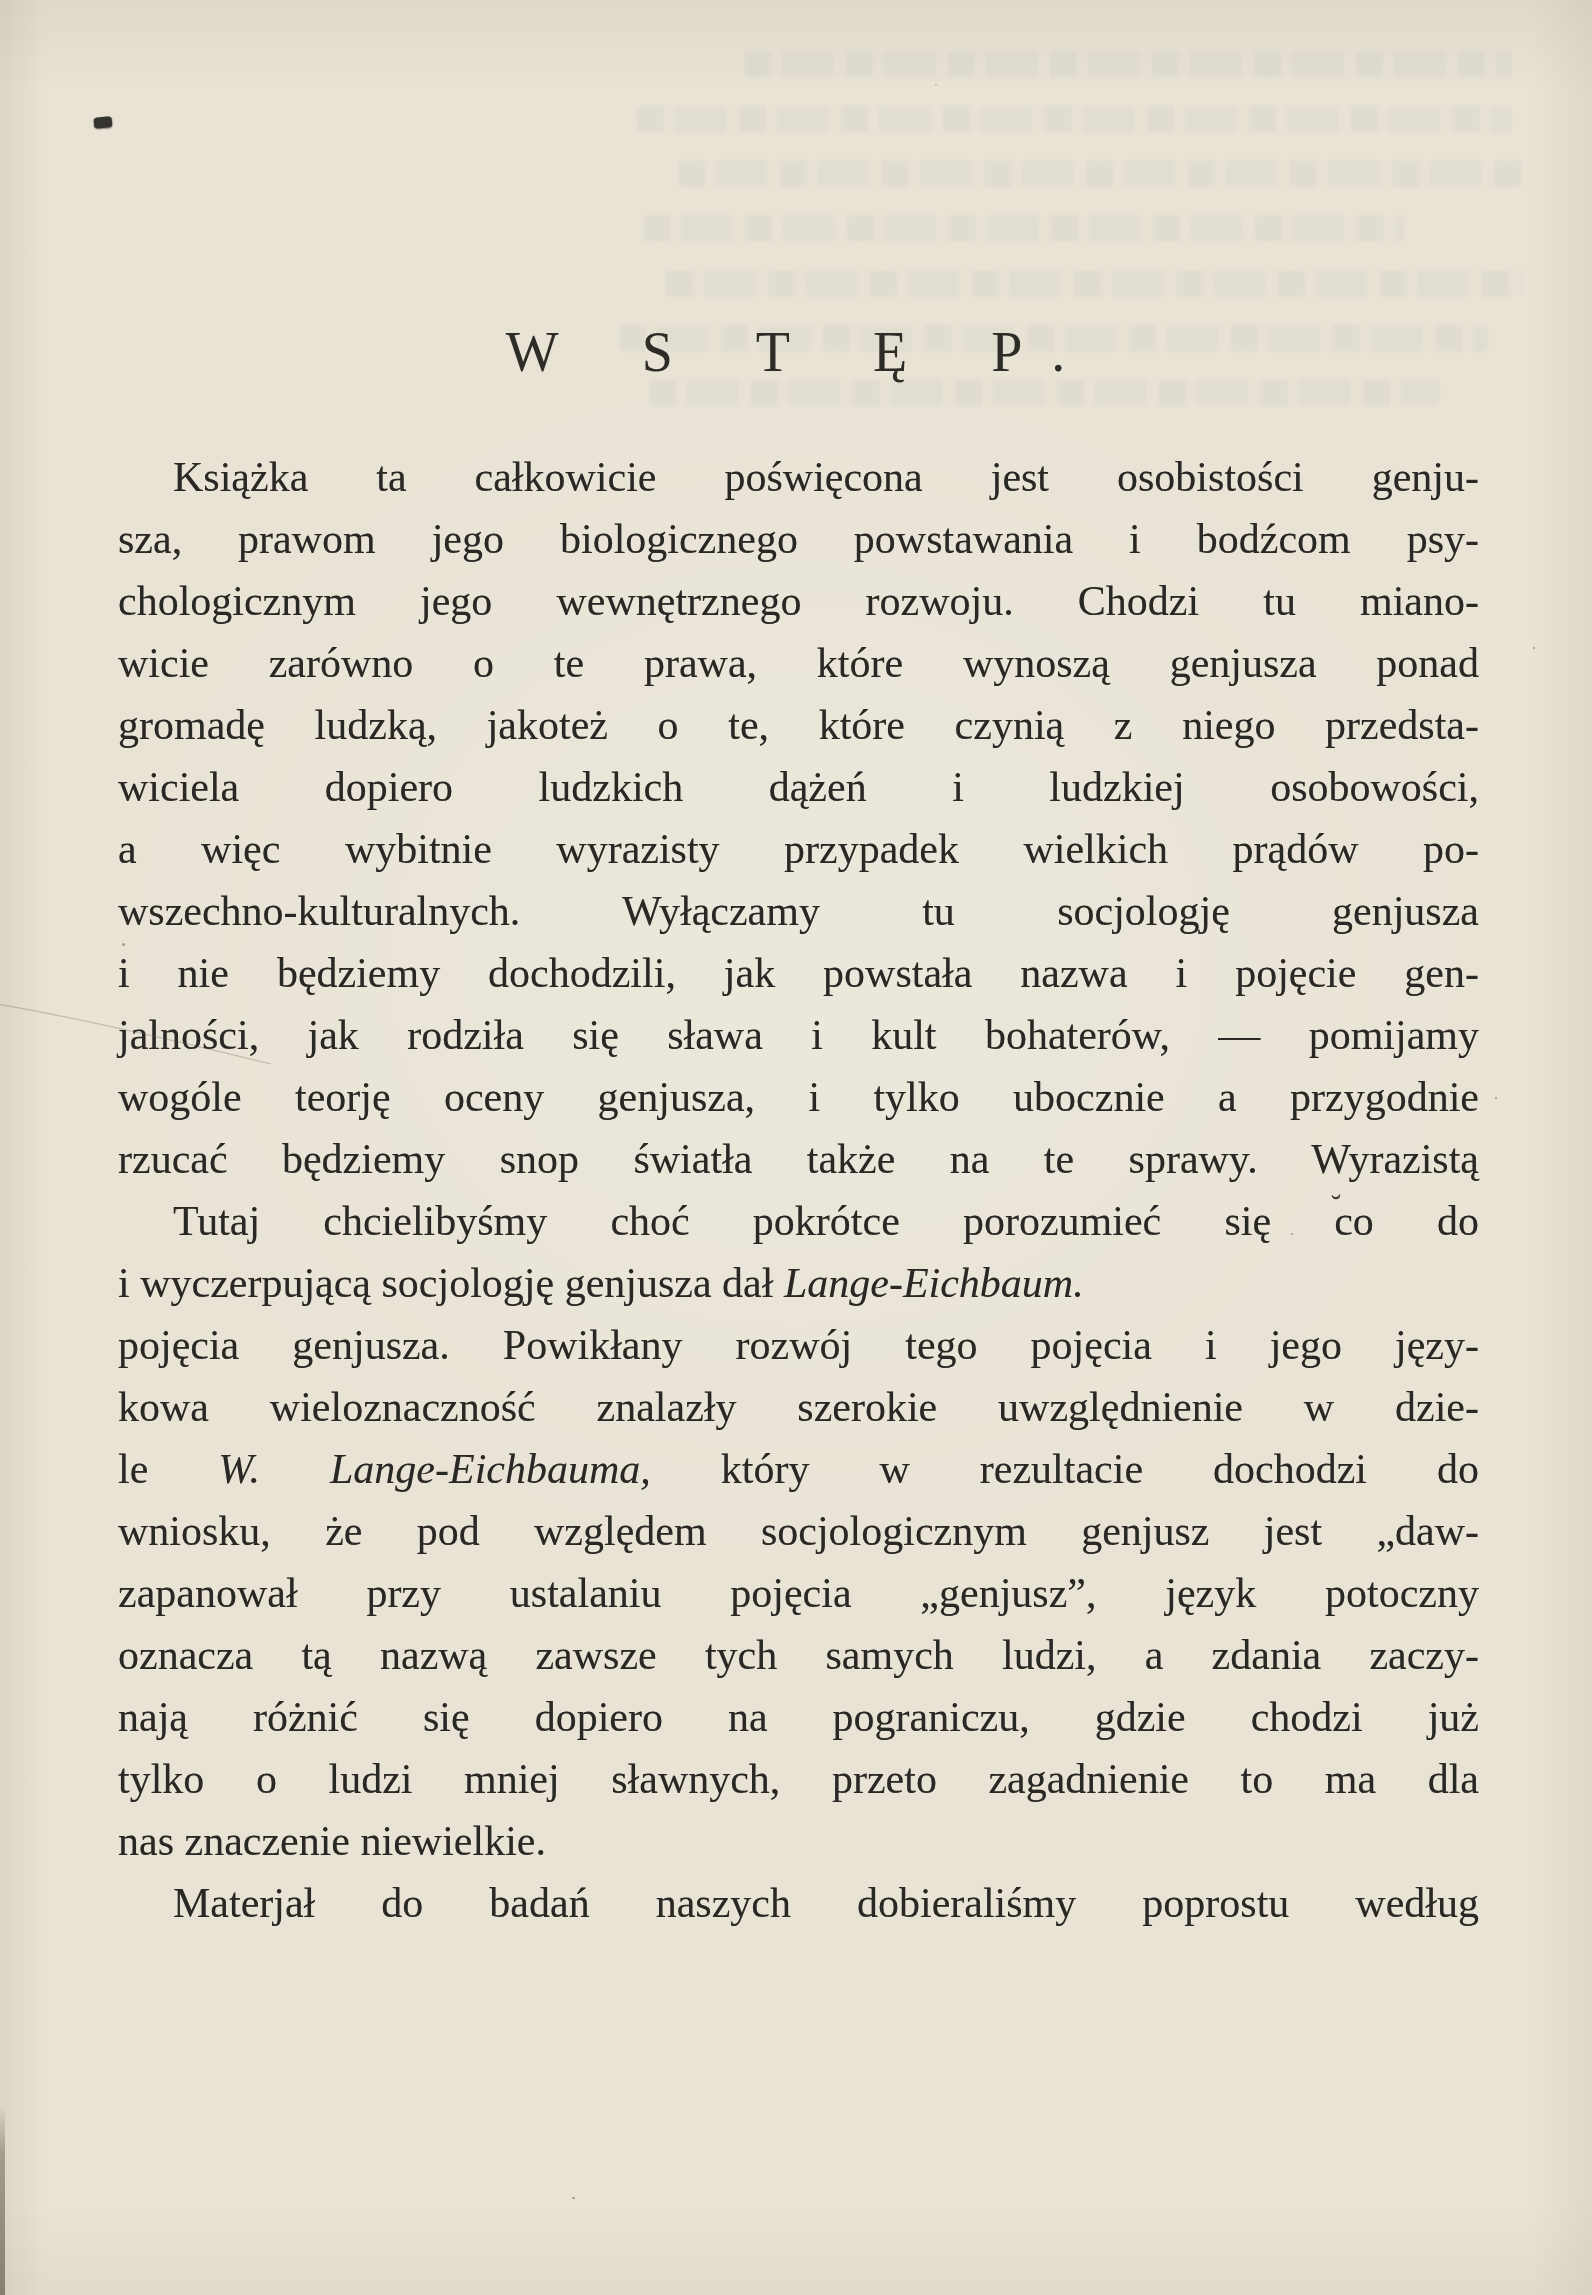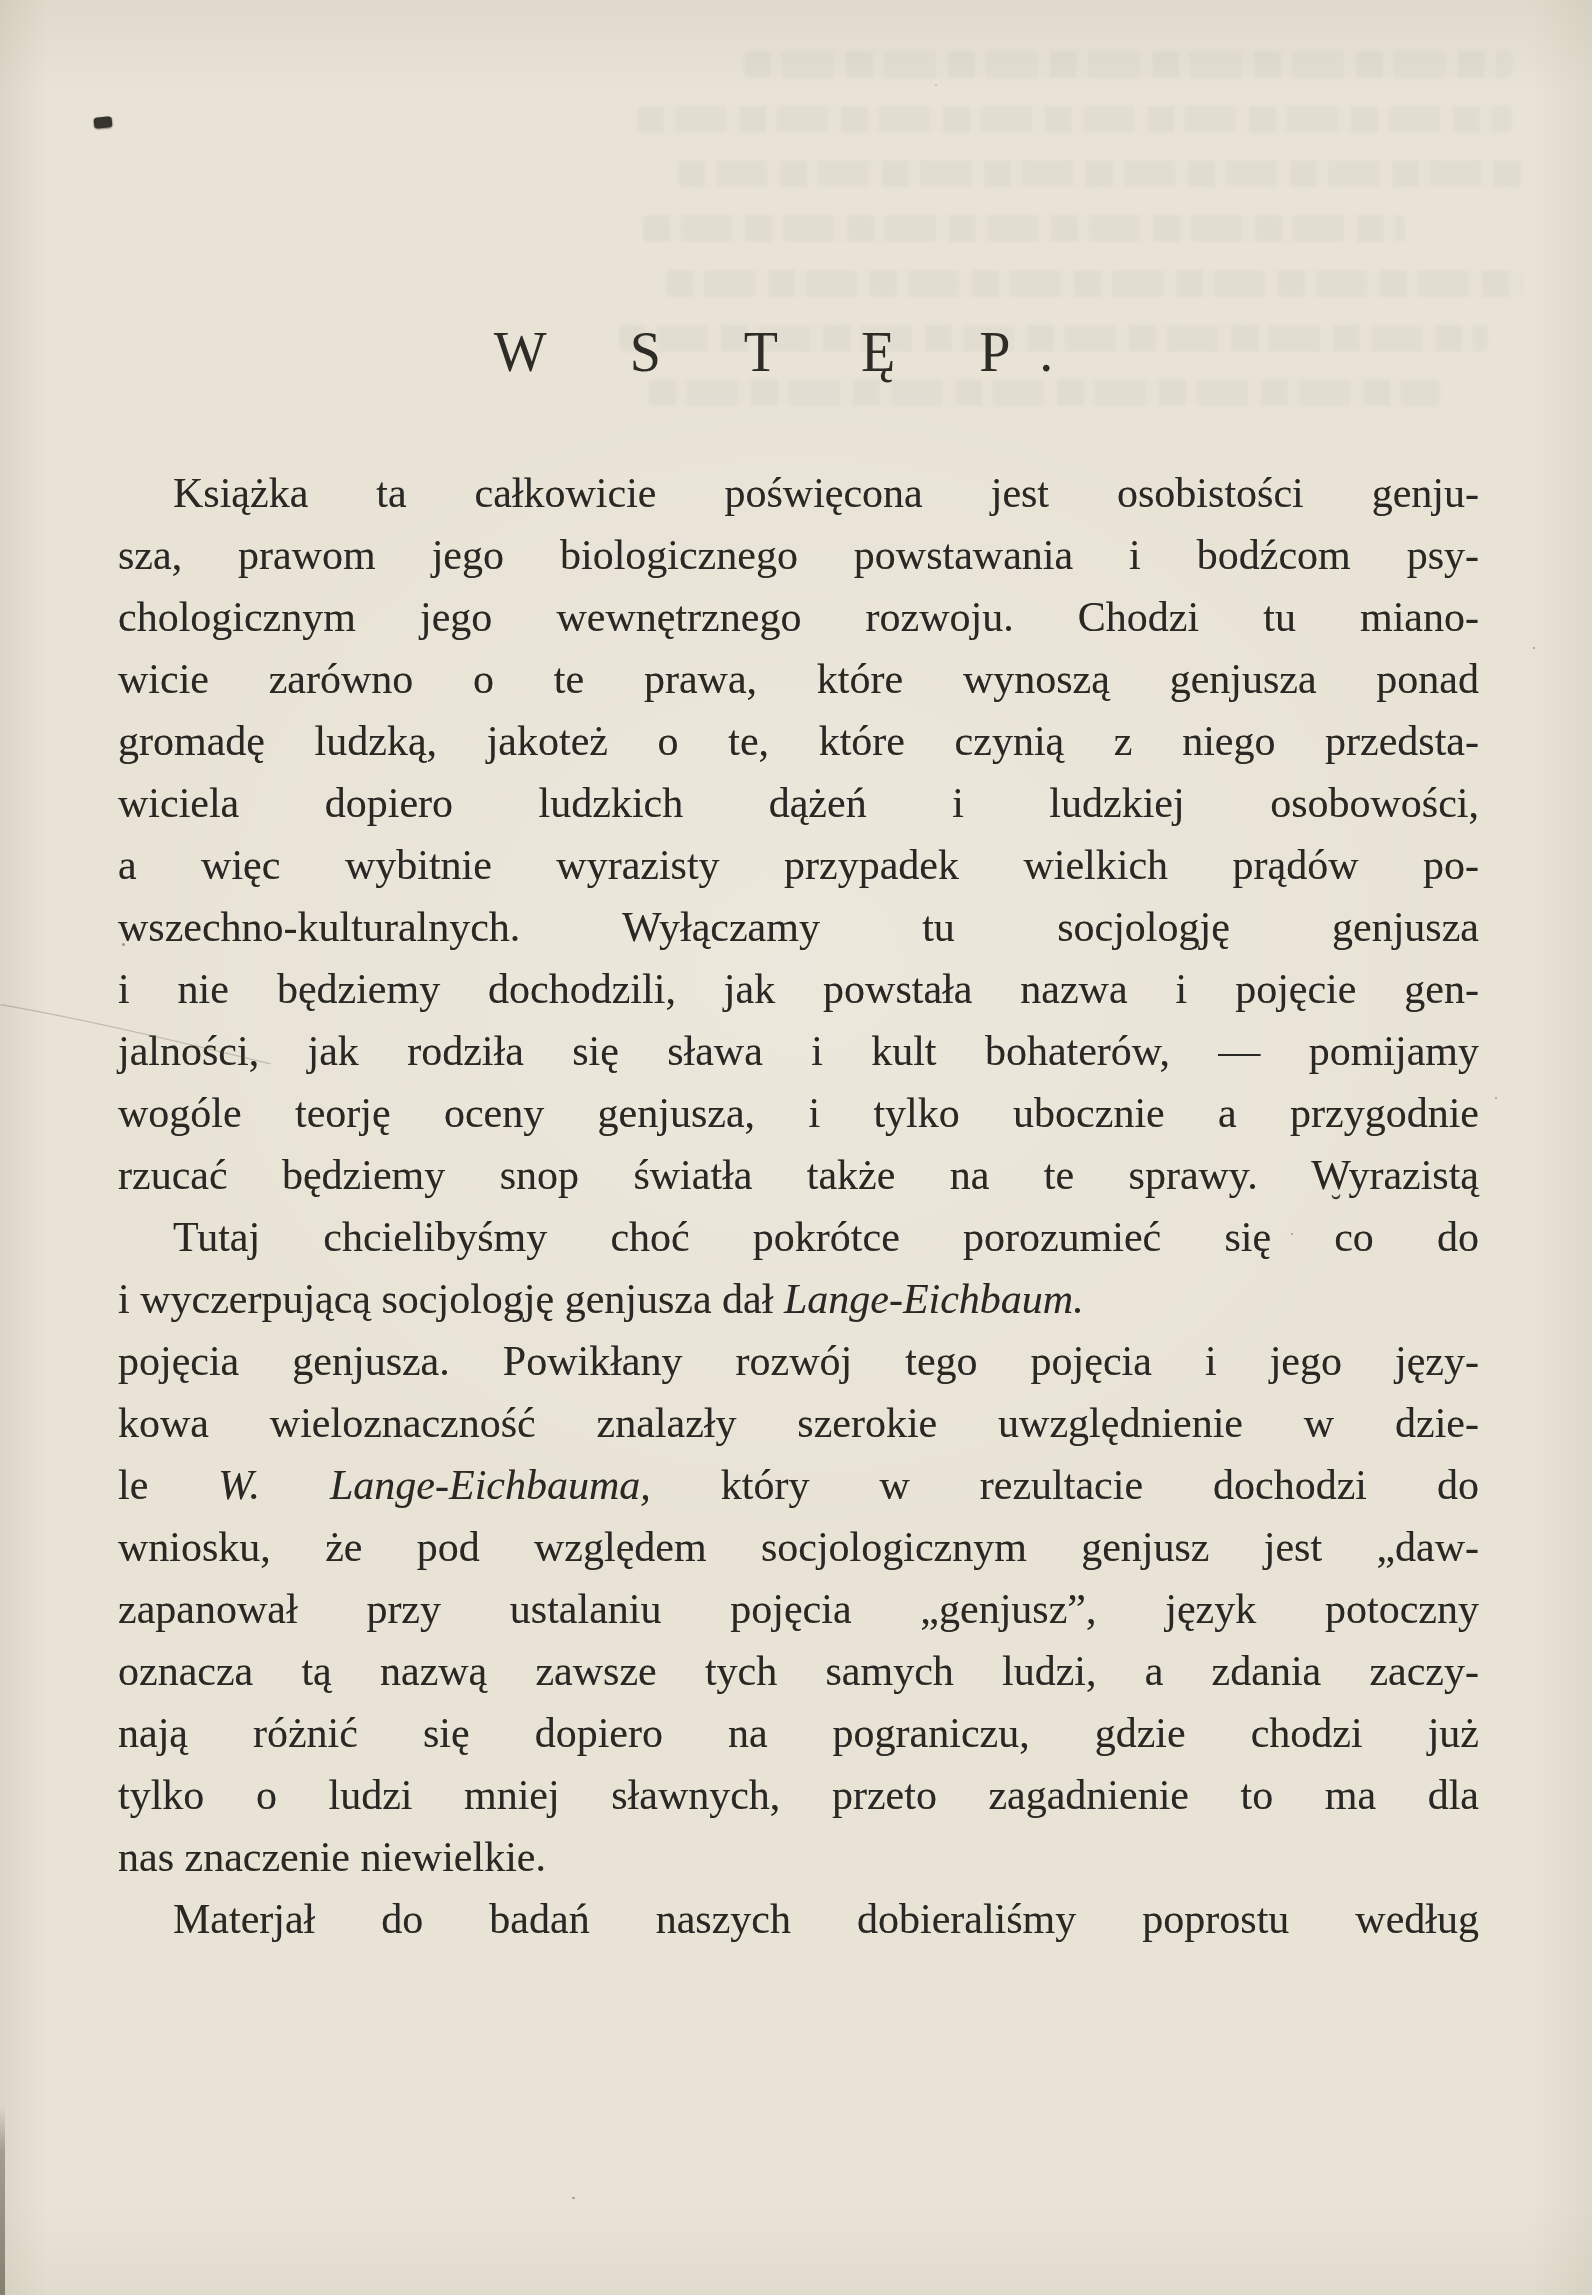--- a/index.html
+++ b/index.html
@@ -32,26 +32,26 @@
   .b7{left:48px;top:328px;width:791px;}
   
   .ink-mark{position:absolute;left:94px;top:117px;width:18px;height:11.3px;
     background:#35332e;border-radius:4.2px/3px;transform:rotate(-5deg);
     box-shadow:0 0.6px 1.2px 0.6px rgba(53,51,46,0.45);}
   .title{
     position:absolute;left:0;top:320px;width:1547px;margin:0;
     text-align:center;font-weight:normal;
     font-size:56px;letter-spacing:35px;text-indent:35px;
     color:#2e2c27;
+    padding-left:12px;
   }
   .text-block{
     position:absolute;left:118px;top:446px;width:1361px;
     font-size:42px;line-height:62px;color:#2a2824;
     text-shadow:0 0 0.6px rgba(42,40,36,0.35);
-    margin-top:16px;
   }
   .line{text-align:justify;text-align-last:justify;white-space:normal;}
   .line.end{text-align-last:left;}
   .line.indent{text-indent:55px;}
   .it{font-style:italic;}
   .stray{position:absolute;left:1332px;top:1188px;font-size:31px;color:#3c3a34;
     transform:rotate(-6deg);}
   .crease{position:absolute;left:0;top:982px;pointer-events:none;}
   .edge{position:absolute;left:0;top:2106px;width:5.4px;height:189px;
     background:linear-gradient(180deg, rgba(92,85,72,0) 0%, rgba(92,85,72,0.45) 25%, rgba(80,74,62,0.6) 100%);}

